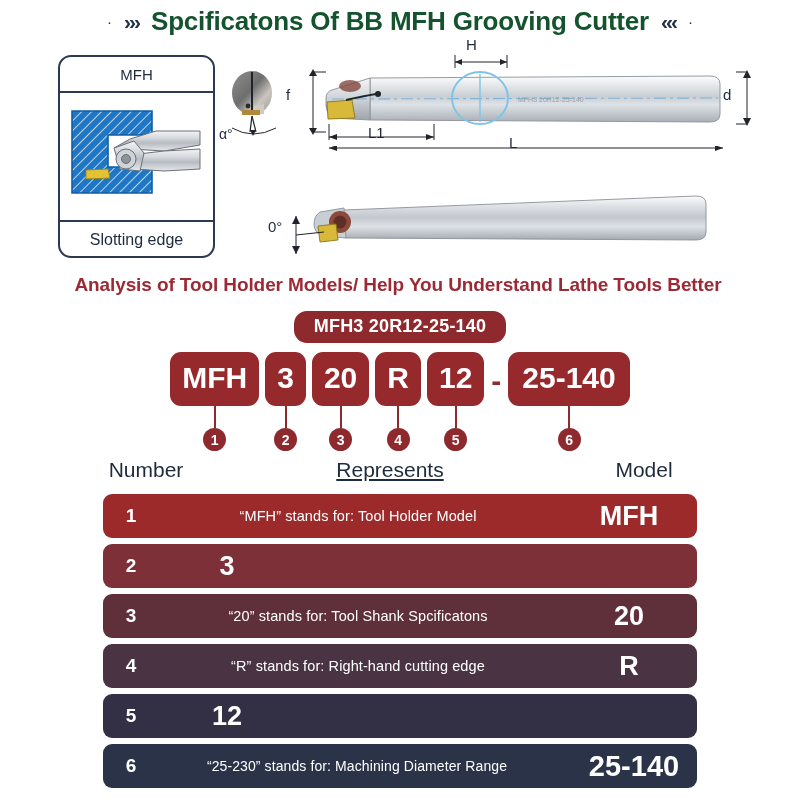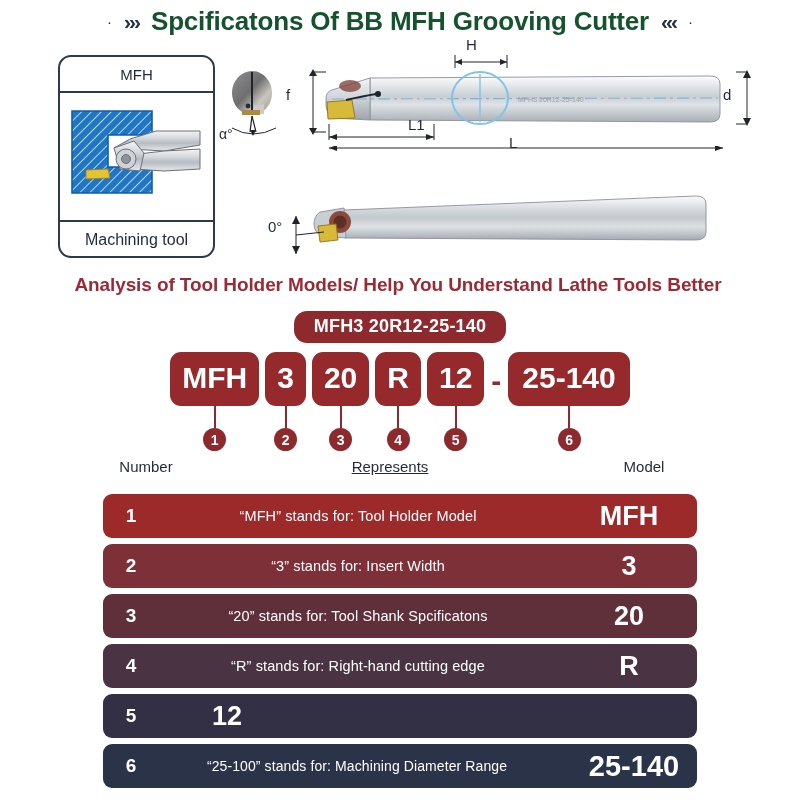--- a/index.html
+++ b/index.html
@@ -52,21 +52,21 @@
     font-size: 15px; color: #1d2a3e;
   }
   .f-label {
     position: absolute; left: 286px; top: 86px;
     font-size: 15px; color: #1d2a3e;
   }
 
   
   .dim { position: absolute; font-size: 15px; color: #1d2a3e; }
   .dim-H  { left: 466px; top: 36px; }
-  .dim-L1 { left: 368px; top: 116px; margin-left: 40px; }
+  .dim-L1 { left: 368px; top: 124px; }
   .dim-L  { left: 509px; top: 134px; }
   .dim-d  { left: 723px; top: 86px; }
 
   
   .subtitle {
     position: absolute; top: 274px; left: 0; width: 700px;
     text-align: center; color: #9c2a35;
     font-size: 19px; font-weight: 700; letter-spacing: -0.1px; margin-left: 48px;
   }
   .model-badge-wrap {
@@ -98,21 +98,21 @@
     width: 23px; height: 23px; border-radius: 50%;
     background: #8e2a2e; color: #fff;
     font-size: 14px; font-weight: 700;
     display: flex; align-items: center; justify-content: center;
   }
 
   
   .tbl-head {
     position: absolute; top: 458px; left: 100px; width: 600px;
     display: flex; align-items: center;
-    color: #1f2a3c; font-size: 15px;
+    color: #1f2a3c; font-size: 21px;
   }
   .th-num { width: 92px; text-align: center; }
   .th-rep { flex: 1; text-align: center; text-decoration: underline; }
   .th-mod { width: 112px; text-align: center; }
 
   .rows { position: absolute; top: 494px; left: 103px; width: 594px; }
   .row {
     display: flex; align-items: center;
     height: 44px; border-radius: 9px; margin-bottom: 6px;
     color: #fff;
@@ -169,21 +169,21 @@
         <path d="M54 55 L70 46 L96 38 L140 38 L140 52 L104 58 Z" fill="url(#steel)" stroke="#6b7078" stroke-width="1"></path>
         <path d="M70 62 L104 58 L140 56 L140 76 L104 78 L74 76 Z" fill="url(#steel)" stroke="#6b7078" stroke-width="1"></path>
         <path d="M54 55 L74 48 L84 60 L80 78 L60 76 Z" fill="url(#steel)" stroke="#6b7078" stroke-width="1"></path>
 
         <circle cx="66" cy="66" r="10" fill="#ced3d8" stroke="#6b7078" stroke-width="1"></circle>
         <circle cx="66" cy="66" r="4.5" fill="#8d9399" stroke="#5a6068" stroke-width="0.8"></circle>
 
         <path d="M26 77 L48 76 L50 85 L26 86 Z" fill="#e3c233" stroke="#9a8415" stroke-width="0.9"></path>
       </svg>
     </div>
-    <div class="card-foot">Machining tool</div>
+    <div class="card-foot">Slotting edge</div>
   </div>
 
   <div class="angle-detail">
     <svg width="70" height="90" viewBox="0 0 70 90">
       <defs>
         <linearGradient id="pill" x1="0" y1="0" x2="1" y2="1">
           <stop offset="0%" stop-color="#8f8f8f"></stop>
           <stop offset="45%" stop-color="#6e6e6e"></stop>
           <stop offset="70%" stop-color="#c9c5bf"></stop>
           <stop offset="100%" stop-color="#9a968f"></stop>
@@ -350,37 +350,36 @@
   </div>
 
   <div class="rows" id="table-rows">
       <div class="row" style="background: rgb(156, 42, 42);">
         <div class="cell-num">1</div>
         <div class="cell-rep">“MFH”  stands for: Tool Holder Model</div>
         <div class="cell-mod">MFH</div>
       </div>
       <div class="row" style="background: rgb(126, 48, 56);">
         <div class="cell-num">2</div>
-        <div class="cell-rep">“3”  stands for: Insert Width</div>
         <div class="cell-mod">3</div>
       </div>
       <div class="row" style="background: rgb(95, 48, 57);">
         <div class="cell-num">3</div>
         <div class="cell-rep">“20”  stands for: Tool Shank Spcificatons</div>
         <div class="cell-mod">20</div>
       </div>
       <div class="row" style="background: rgb(74, 51, 66);">
         <div class="cell-num">4</div>
         <div class="cell-rep">“R”  stands for: Right-hand cutting edge</div>
         <div class="cell-mod">R</div>
       </div>
       <div class="row" style="background: rgb(51, 47, 68);">
         <div class="cell-num">5</div>
         <div class="cell-mod">12</div>
       </div>
       <div class="row" style="background: rgb(42, 51, 72);">
         <div class="cell-num">6</div>
-        <div class="cell-rep">“25-100”  stands for: Machining Diameter Range</div>
+        <div class="cell-rep">“25-230”  stands for: Machining Diameter Range</div>
         <div class="cell-mod">25-140</div>
       </div>
     </div>
 
 </div>
 
 </body></html>

